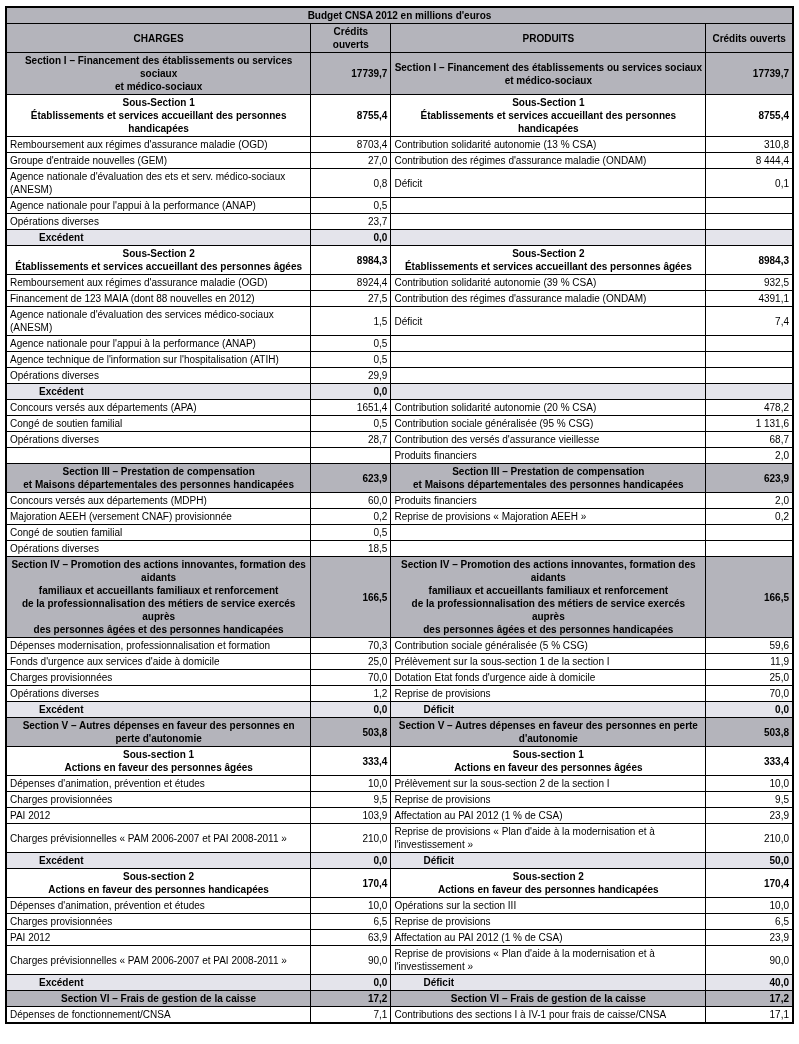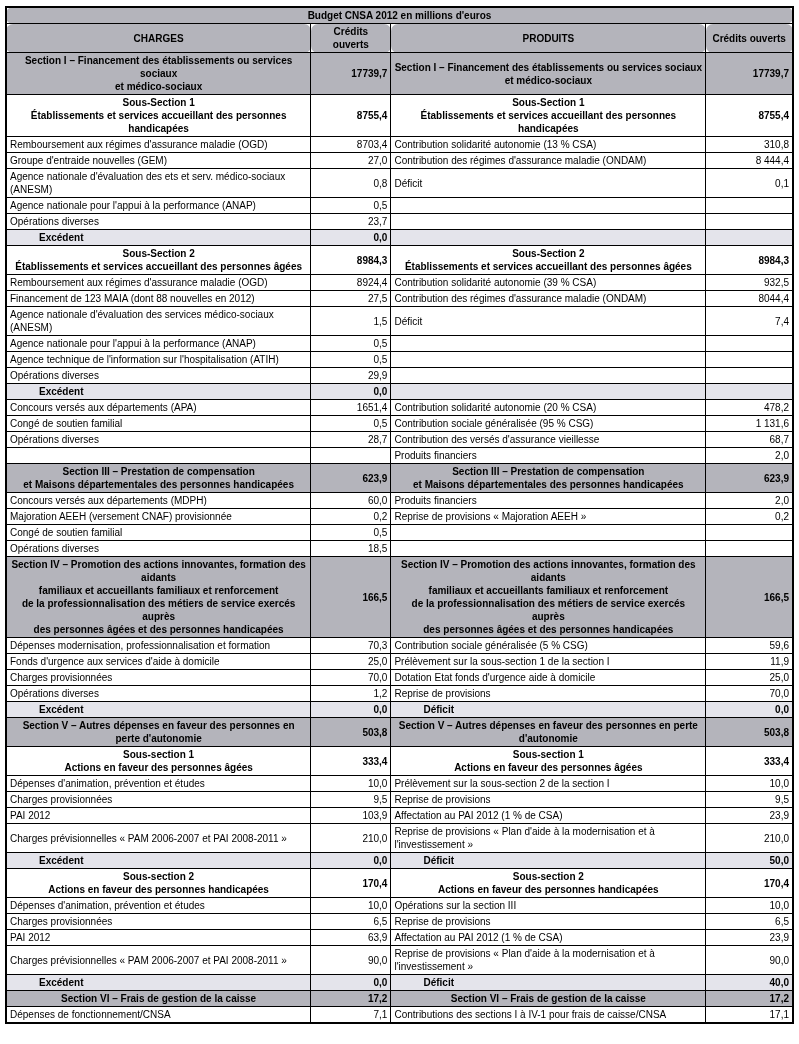--- a/index.html
+++ b/index.html
@@ -25,21 +25,20 @@
     font-size: 10px;
     line-height: 13px;
     padding: 1px 3px;
     vertical-align: middle;
     overflow: hidden;
   }
   tr.title td, tr.head td {
     background: var(--sec, #b4b4bb);
     font-weight: bold;
     text-align: center;
-    border-radius: 7px;
   }
   tr.sec td {
     background: var(--sec, #b4b4bb);
     font-weight: bold;
   }
   tr.sub td { font-weight: bold; }
   tr.hl td {
     background: var(--hl, #e4e4eb);
     font-weight: bold;
     padding-left: 32px;
@@ -132,21 +131,21 @@
         <tr class="data">
           <td class="lab">Remboursement aux régimes d'assurance maladie (OGD)</td>
           <td class="v">8924,4</td>
           <td class="lab">Contribution solidarité autonomie (39 % CSA)</td>
           <td class="v">932,5</td>
         </tr>
         <tr class="data">
           <td class="lab">Financement de 123 MAIA (dont 88 nouvelles en 2012)</td>
           <td class="v">27,5</td>
           <td class="lab">Contribution des régimes d'assurance maladie (ONDAM)</td>
-          <td class="v">8044,4</td>
+          <td class="v">4391,1</td>
         </tr>
         <tr class="data">
           <td class="lab">Agence nationale d'évaluation des services médico-sociaux (ANESM)</td>
           <td class="v">1,5</td>
           <td class="lab">Déficit</td>
           <td class="v">7,4</td>
         </tr>
         <tr class="data">
           <td class="lab">Agence nationale pour l'appui à la performance (ANAP)</td>
           <td class="v">0,5</td>

